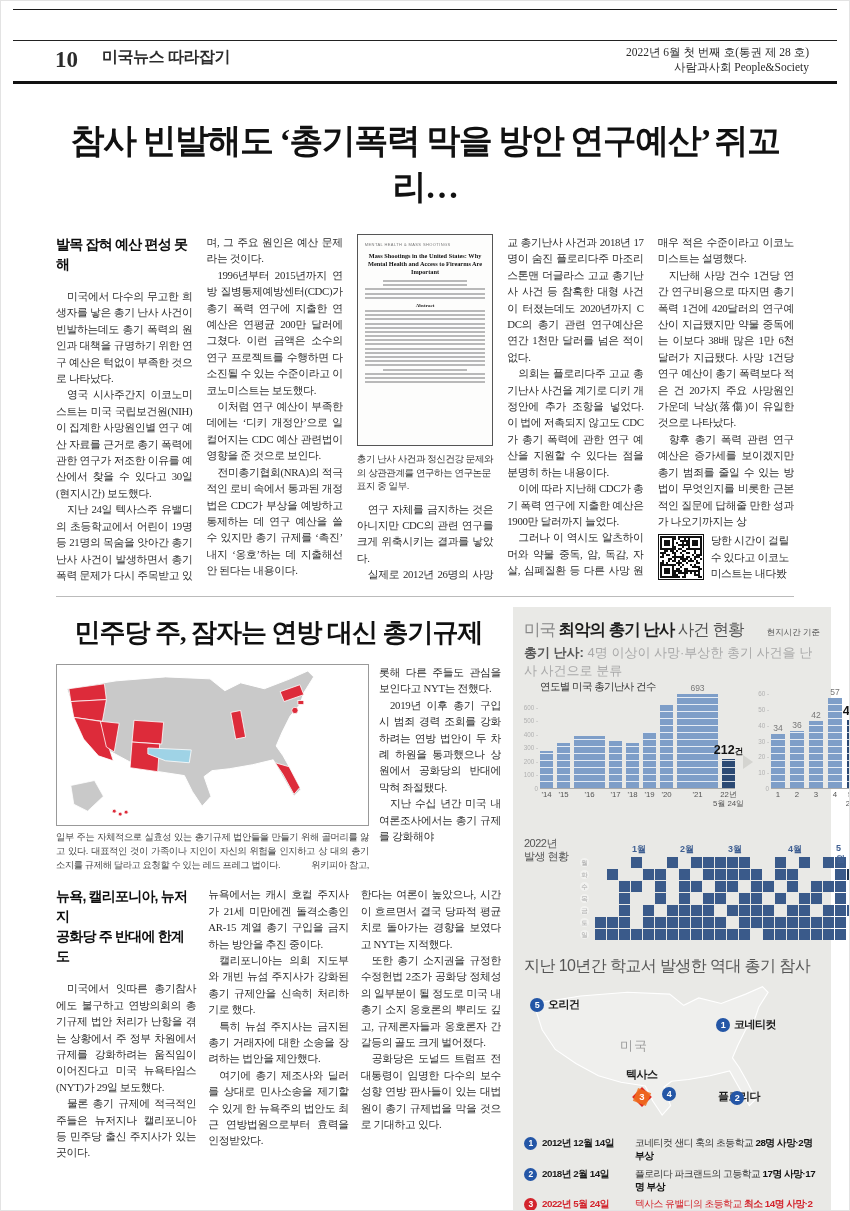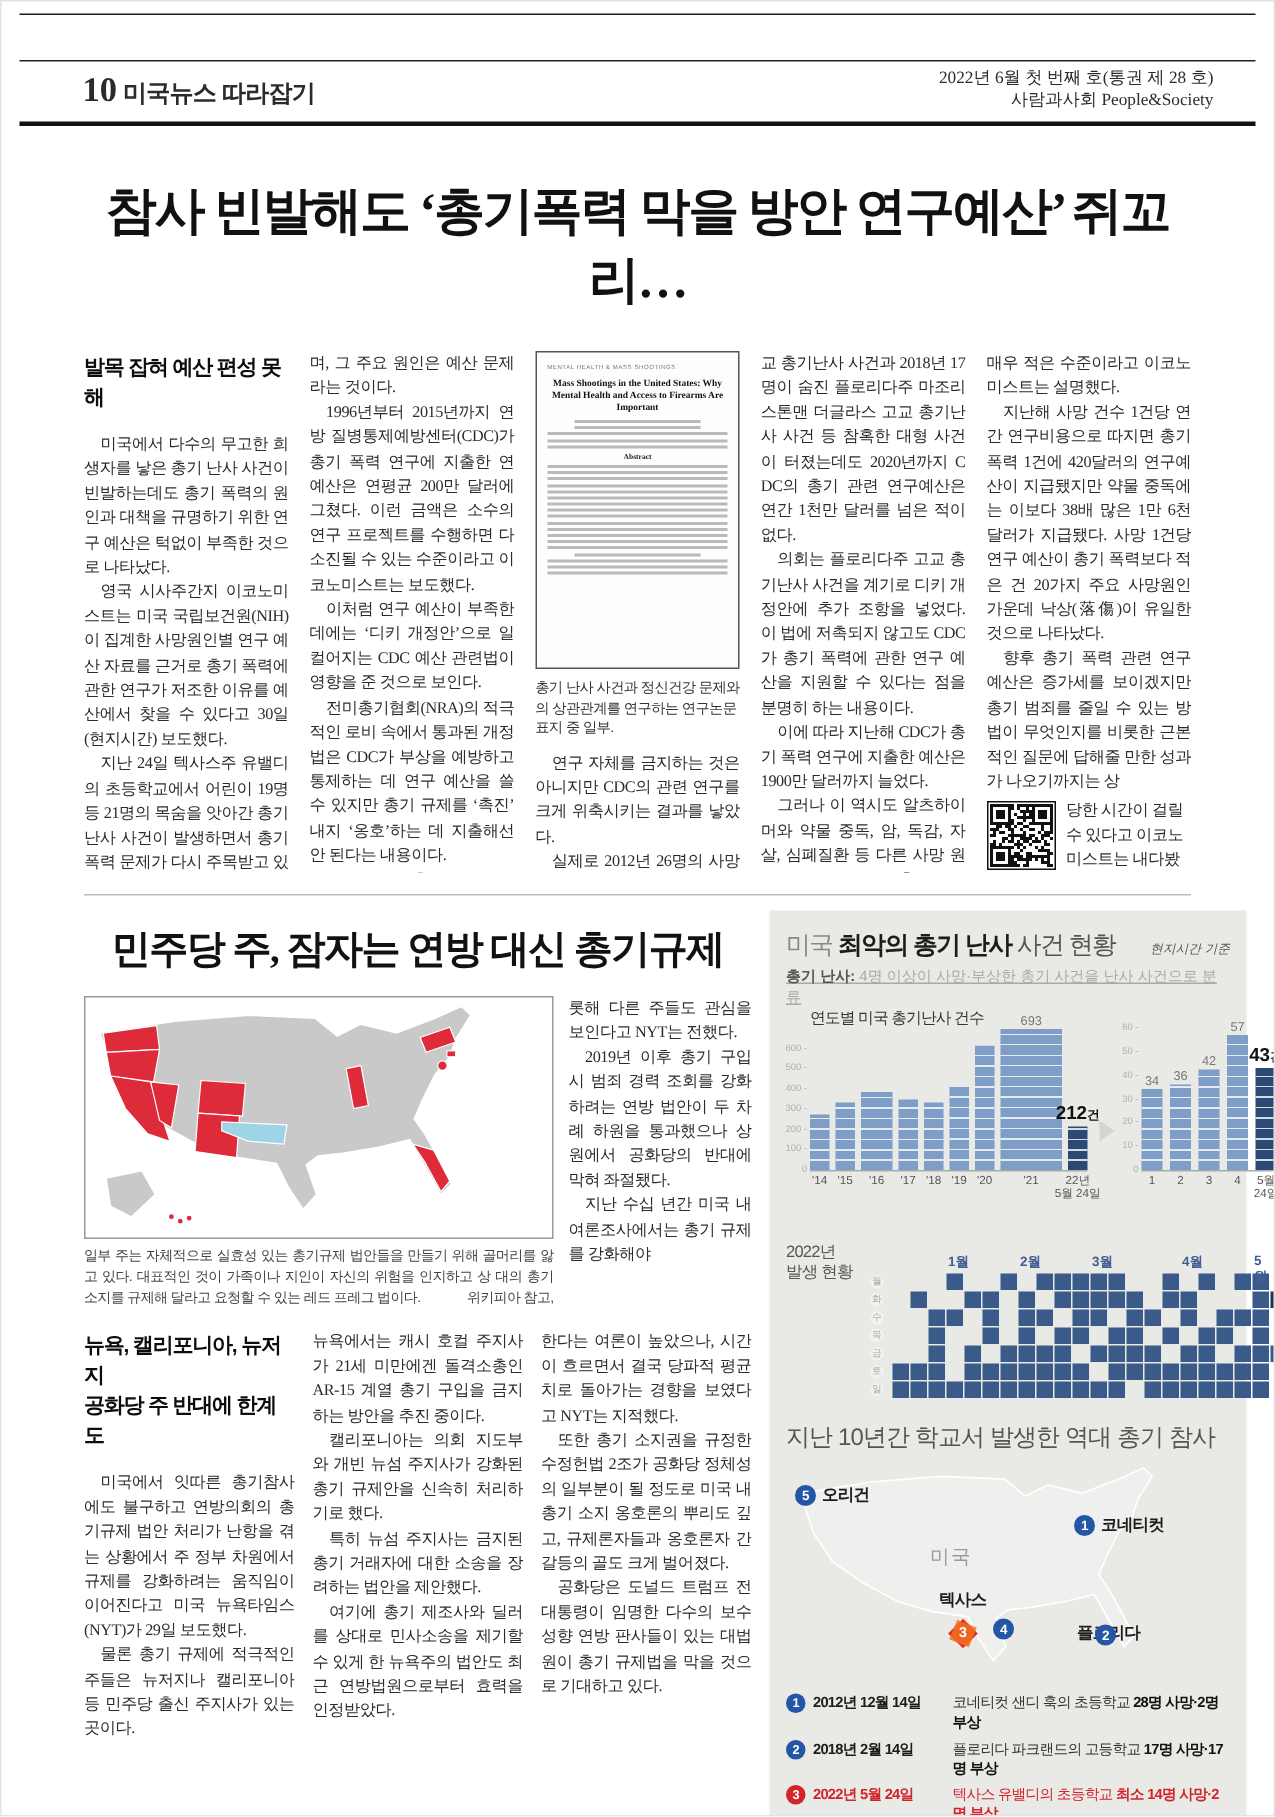--- a/index.html
+++ b/index.html
@@ -2,21 +2,21 @@
 <html><head>
 <meta charset="utf-8">
 <style>
   html,body{margin:0;padding:0;background:#fff;}
   #page{position:relative;width:850px;height:1211px;background:#fff;border:1px solid #e3e3e3;
         box-sizing:border-box;font-family:"Liberation Serif",serif;color:#2b2b2b;overflow:hidden;}
   .rule-top{border-top:1.5px solid #1a1a1a;margin:8px 12px 0;}
   
   .hdr{margin:30px 12px 0;border-top:1px solid #222;border-bottom:3px solid #111;
        display:flex;justify-content:space-between;align-items:center;padding:4px 28px 6px 42px;}
-  .hdr-left{display:flex;align-items:flex-end;gap:4px;}
+  .hdr-left{display:flex;align-items:flex-start;gap:24px;}
   .hdr-num{font-size:23px;font-weight:bold;}
   .hdr-sec{font-size:16px;font-weight:bold;font-family:"Liberation Sans",sans-serif;letter-spacing:-.5px;}
   .hdr-right{text-align:right;font-size:11.5px;line-height:15px;}
   .hdr-right .en{font-family:"Liberation Serif",serif;}
   
   .headline1{margin:34px 55px 0;text-align:center;font-size:34px;font-weight:bold;letter-spacing:-1.5px;color:#111;}
   
   .a1{margin:24px 55px 0;display:flex;gap:14px;height:348px;overflow:hidden;}
   .col{flex:1;min-width:0;}
   .subhead{font-family:"Liberation Sans",sans-serif;font-weight:bold;font-size:14px;line-height:20px;
@@ -50,22 +50,22 @@
   .nytcol{flex:1;min-width:0;}
   .a2{display:flex;gap:12px;margin-top:14px;height:348px;overflow:hidden;}
   .a2 .col{flex:1;}
   
   .s2-right{width:318px;flex:none;font-family:"Liberation Sans",sans-serif;}
   .info{background:#e9e9e6;padding:12px 11px 10px;box-sizing:border-box;}
   .info-titlerow{display:flex;justify-content:space-between;align-items:baseline;}
   .info-title{font-size:16.5px;letter-spacing:-1px;color:#888;}
   .info-title b{color:#1c1c1c;}
   .info-title .suffix{color:#555;}
-  .info-note{font-size:8.5px;color:#555;font-style:italic;}
-  .info-def{font-size:10px;color:#a9a9a9;margin-top:3px;text-decoration:underline;}
+  .info-note{font-size:8.5px;color:#555;}
+  .info-def{font-size:13px;color:#a9a9a9;margin-top:3px;}
   .info-def b{color:#555;}
   .charts{display:flex;align-items:flex-end;margin-top:14px;}
   .chart{position:relative;}
   .chart-label{font-size:10.5px;color:#333;letter-spacing:-.6px;position:absolute;top:-14px;left:0;white-space:nowrap;}
   .plot{position:relative;display:flex;align-items:flex-end;border-bottom:1px solid #aaa;}
   .ytick{position:absolute;right:100%;transform:translateY(50%);font-size:6.3px;color:#b0b0b0;padding-right:2px;white-space:nowrap;}
   .bar{position:relative;background:#7e9ec8;background-image:repeating-linear-gradient(to top,rgba(255,255,255,0) 0 6px,rgba(255,255,255,.8) 6px 7px);}
   .bar.dark{background-color:#2c4a74;}
   .bar .blabel{position:absolute;bottom:100%;left:50%;transform:translateX(-50%);font-size:8.5px;color:#777;padding-bottom:1px;white-space:nowrap;}
   .bar .blabel.big{font-size:12.5px;font-weight:bold;color:#111;}
@@ -736,21 +736,21 @@
                 <span class="ytick" data-name="y-tick" style="bottom: 54.2857px;">400 -</span>
                 <span class="ytick" data-name="y-tick" style="bottom: 67.8571px;">500 -</span>
                 <span class="ytick" data-name="y-tick" style="bottom: 81.4286px;">600 -</span>
                 <span class="ytick" data-name="y-tick" style="bottom: 0px;">0</span>
                 <div class="bar" data-name="bar" style="width: 13px; height: 37px;">
                   <span class="xlab" data-name="x-label">'14</span>
                 </div>
                 <div class="bar" data-name="bar" style="width: 13px; height: 45px;">
                   <span class="xlab" data-name="x-label">'15</span>
                 </div>
-                <div class="bar" data-name="bar" style="width: 21px; height: 52px;">
+                <div class="bar" data-name="bar" style="width: 31px; height: 52px;">
                   <span class="xlab" data-name="x-label">'16</span>
                 </div>
                 <div class="bar" data-name="bar" style="width: 13px; height: 47px;">
                   <span class="xlab" data-name="x-label">'17</span>
                 </div>
                 <div class="bar" data-name="bar" style="width: 13px; height: 45px;">
                   <span class="xlab" data-name="x-label">'18</span>
                 </div>
                 <div class="bar" data-name="bar" style="width: 13px; height: 56px;">
                   <span class="xlab" data-name="x-label">'19</span>

